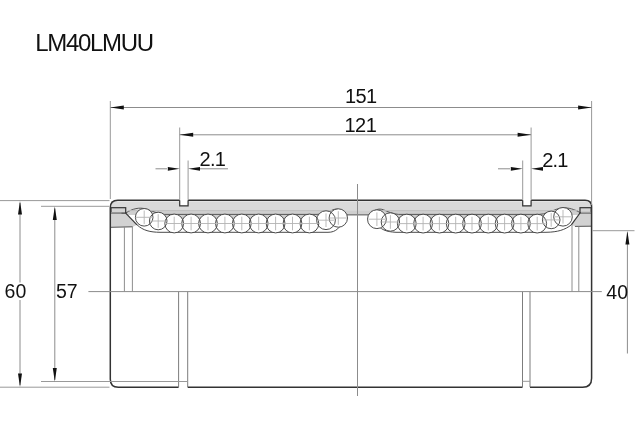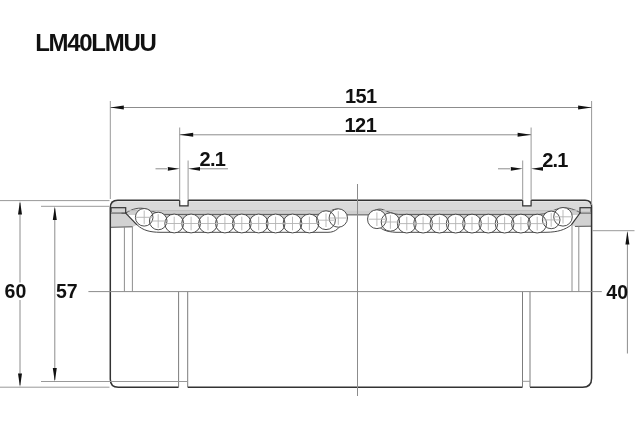--- a/index.html
+++ b/index.html
@@ -1,16 +1,16 @@
 <!DOCTYPE html>
 <html><head>
 <meta charset="utf-8">
 <style>
 html,body{margin:0;padding:0;background:#ffffff;}
-#page{width:640px;height:420px;position:relative;font-family:"Liberation Sans",sans-serif;font-weight:bold;}
+#page{width:640px;height:420px;position:relative;font-family:"Liberation Sans",sans-serif;}
 svg{display:block;}
 text{fill:#111;font-family:"Liberation Sans",sans-serif;}
 </style>
 </head>
 <body>
 <div id="page">
 <svg width="640" height="440" viewBox="0 0 640 440">
 
 <rect x="0" y="0" width="640" height="440" fill="#ffffff"></rect>
 

